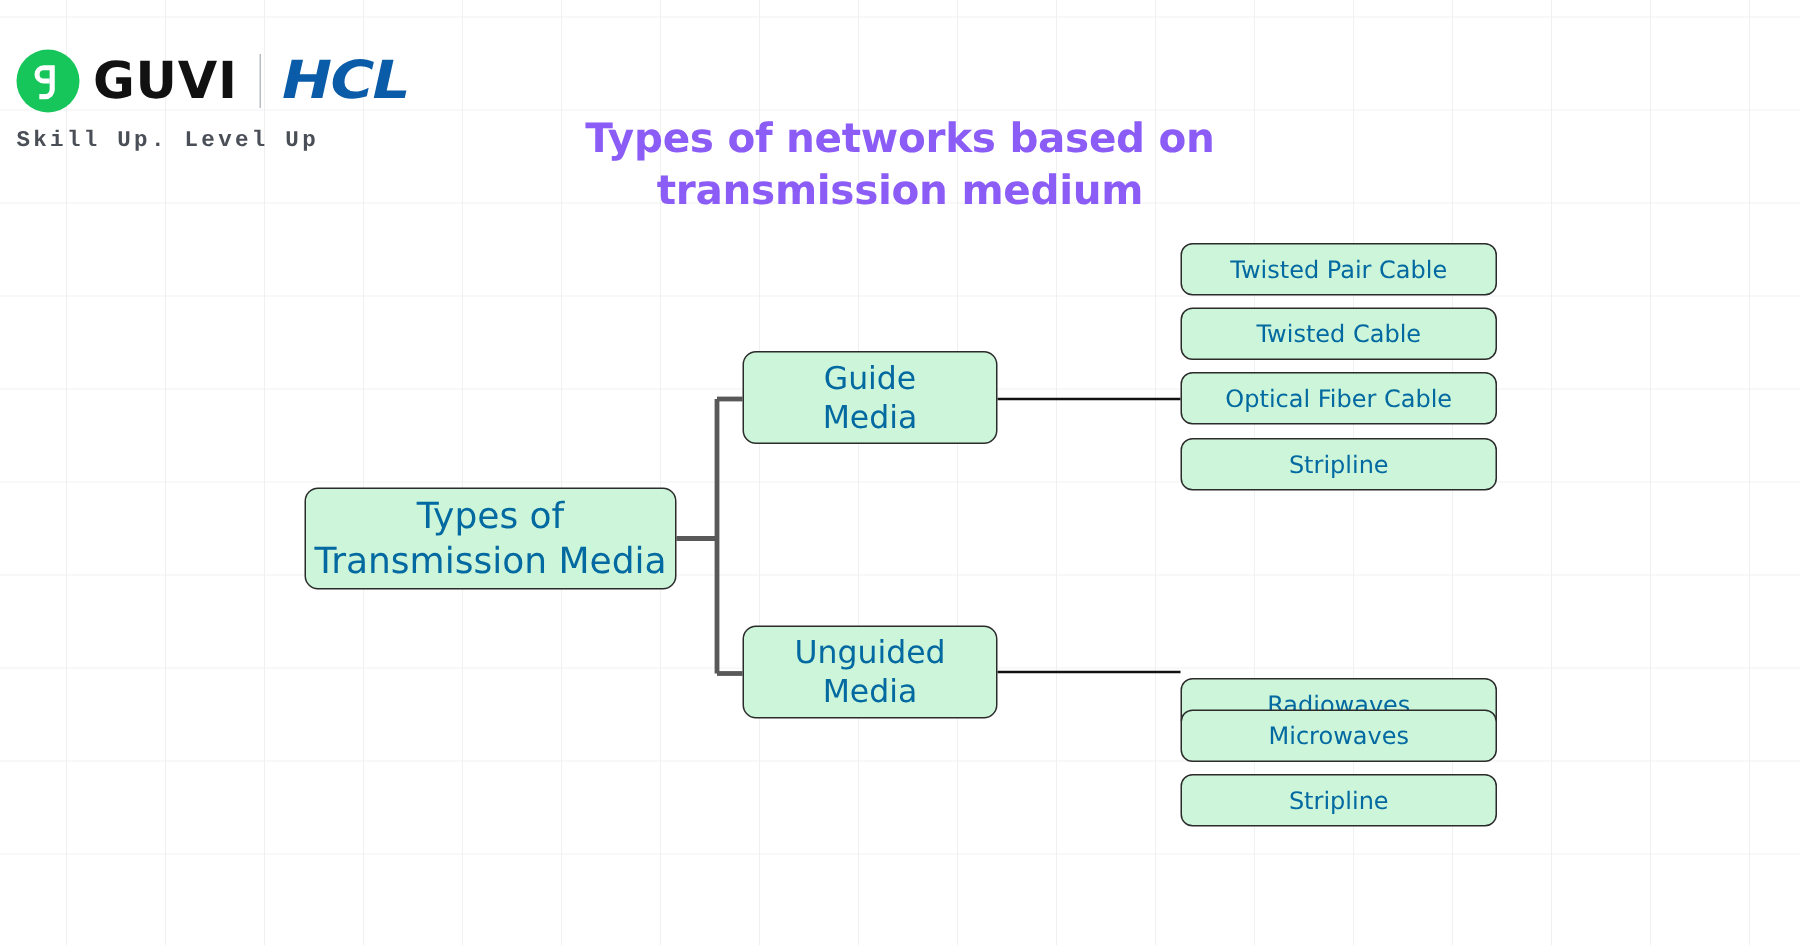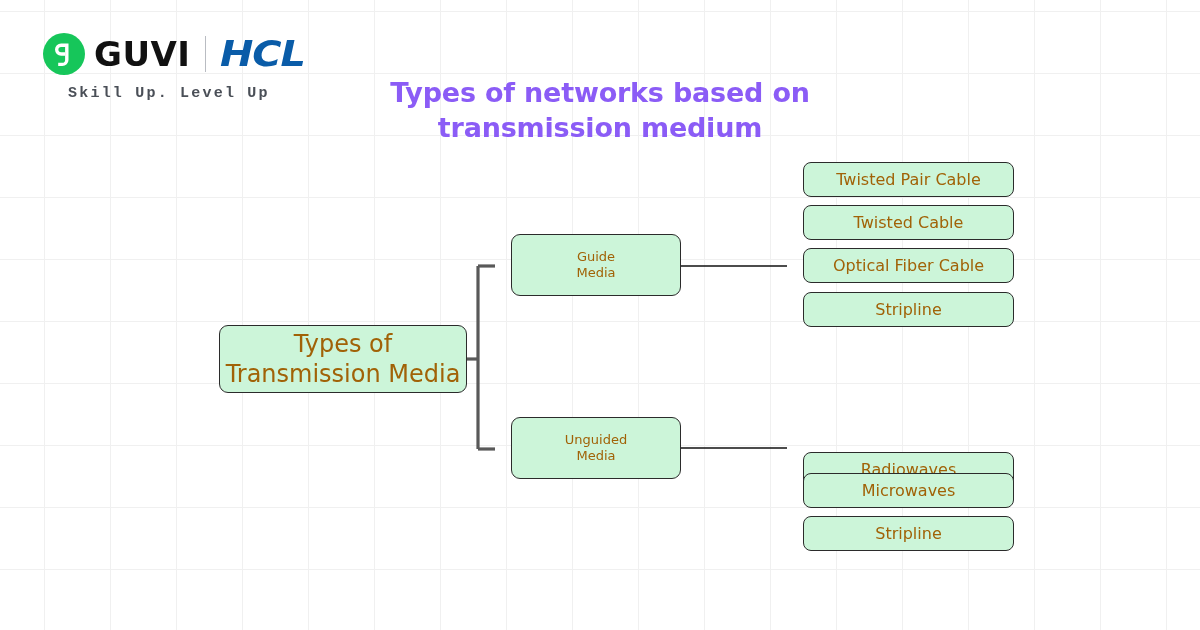--- a/index.html
+++ b/index.html
@@ -17,21 +17,21 @@
       linear-gradient(to right, #f0f0f0 1px, transparent 1px),
       linear-gradient(to bottom, #f0f0f0 1px, transparent 1px);
     background-size:66px 62px;
     background-position:44px 11px;
     z-index:0;
   }
   #canvas { position:absolute; inset:0; z-index:2; }
   #edge-layer { position:absolute; inset:0; z-index:1; }
 
   
-  #logo-bar { position:absolute; left:43px; top:32px; z-index:3;text-align:center; }
+  #logo-bar { position:absolute; left:11px; top:32px; z-index:3; }
   .logo-row { display:flex; align-items:center; height:44px; }
   .guvi-mark {
     width:42px; height:42px; border-radius:50%;
     background:#16c65a; position:relative; flex:0 0 auto;
   }
   .guvi-mark svg { position:absolute; left:0; top:0; }
   .guvi-word {
     font-family:"DejaVu Sans", sans-serif;
     font-size:34px; font-weight:700; color:#111111;
     letter-spacing:0.5px; margin-left:9px; line-height:1;
@@ -62,28 +62,27 @@
 
   
   .node {
     position:absolute;
     background:#ccf5d9;
     border:1.6px solid #2b2b2b;
     border-radius:9px;
     display:flex; align-items:center; justify-content:center;
     text-align:center;
     font-family:"DejaVu Sans", sans-serif;
-    color:#a16207;
+    color:#0369a1;
     line-height:1.25;
     white-space:pre-line;
     z-index:2;
-    margin-left:16px;
   }
   .node.root   { left:203px; top:325px; width:248px; height:68px; font-size:24px; }
-  .node.branch { left:495px; width:170px; height:62px; font-size:13px; }
+  .node.branch { left:495px; width:170px; height:62px; font-size:21px; }
   .node.branch.guide    { top:234px; }
   .node.branch.unguided { top:417px; }
   .node.leaf {
     left:787px; width:211px; height:35px; font-size:16px;
     border-radius:8px; border-width:1.5px;
   }
 </style>
 </head>
 <body>
 

